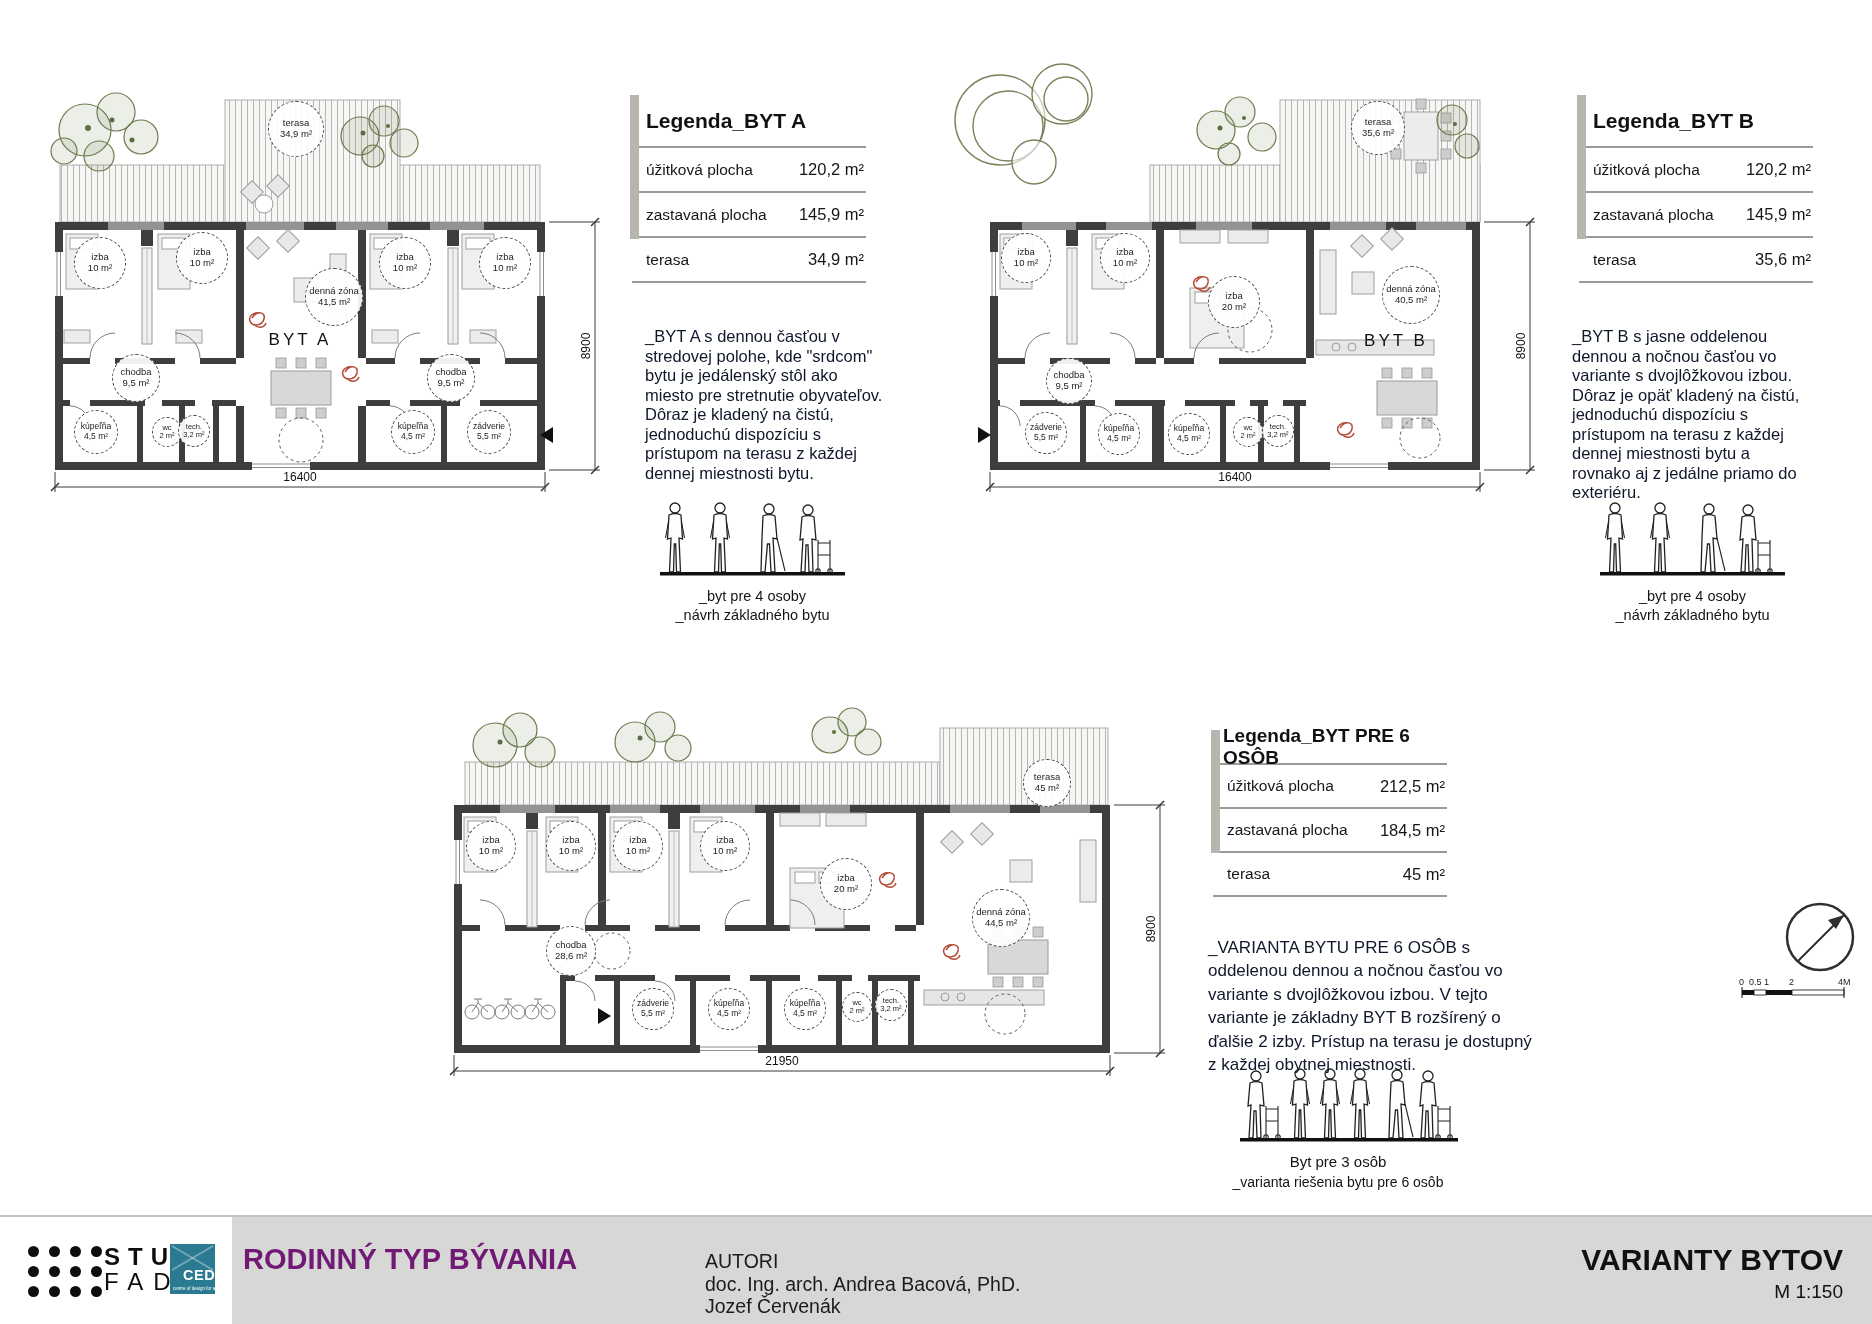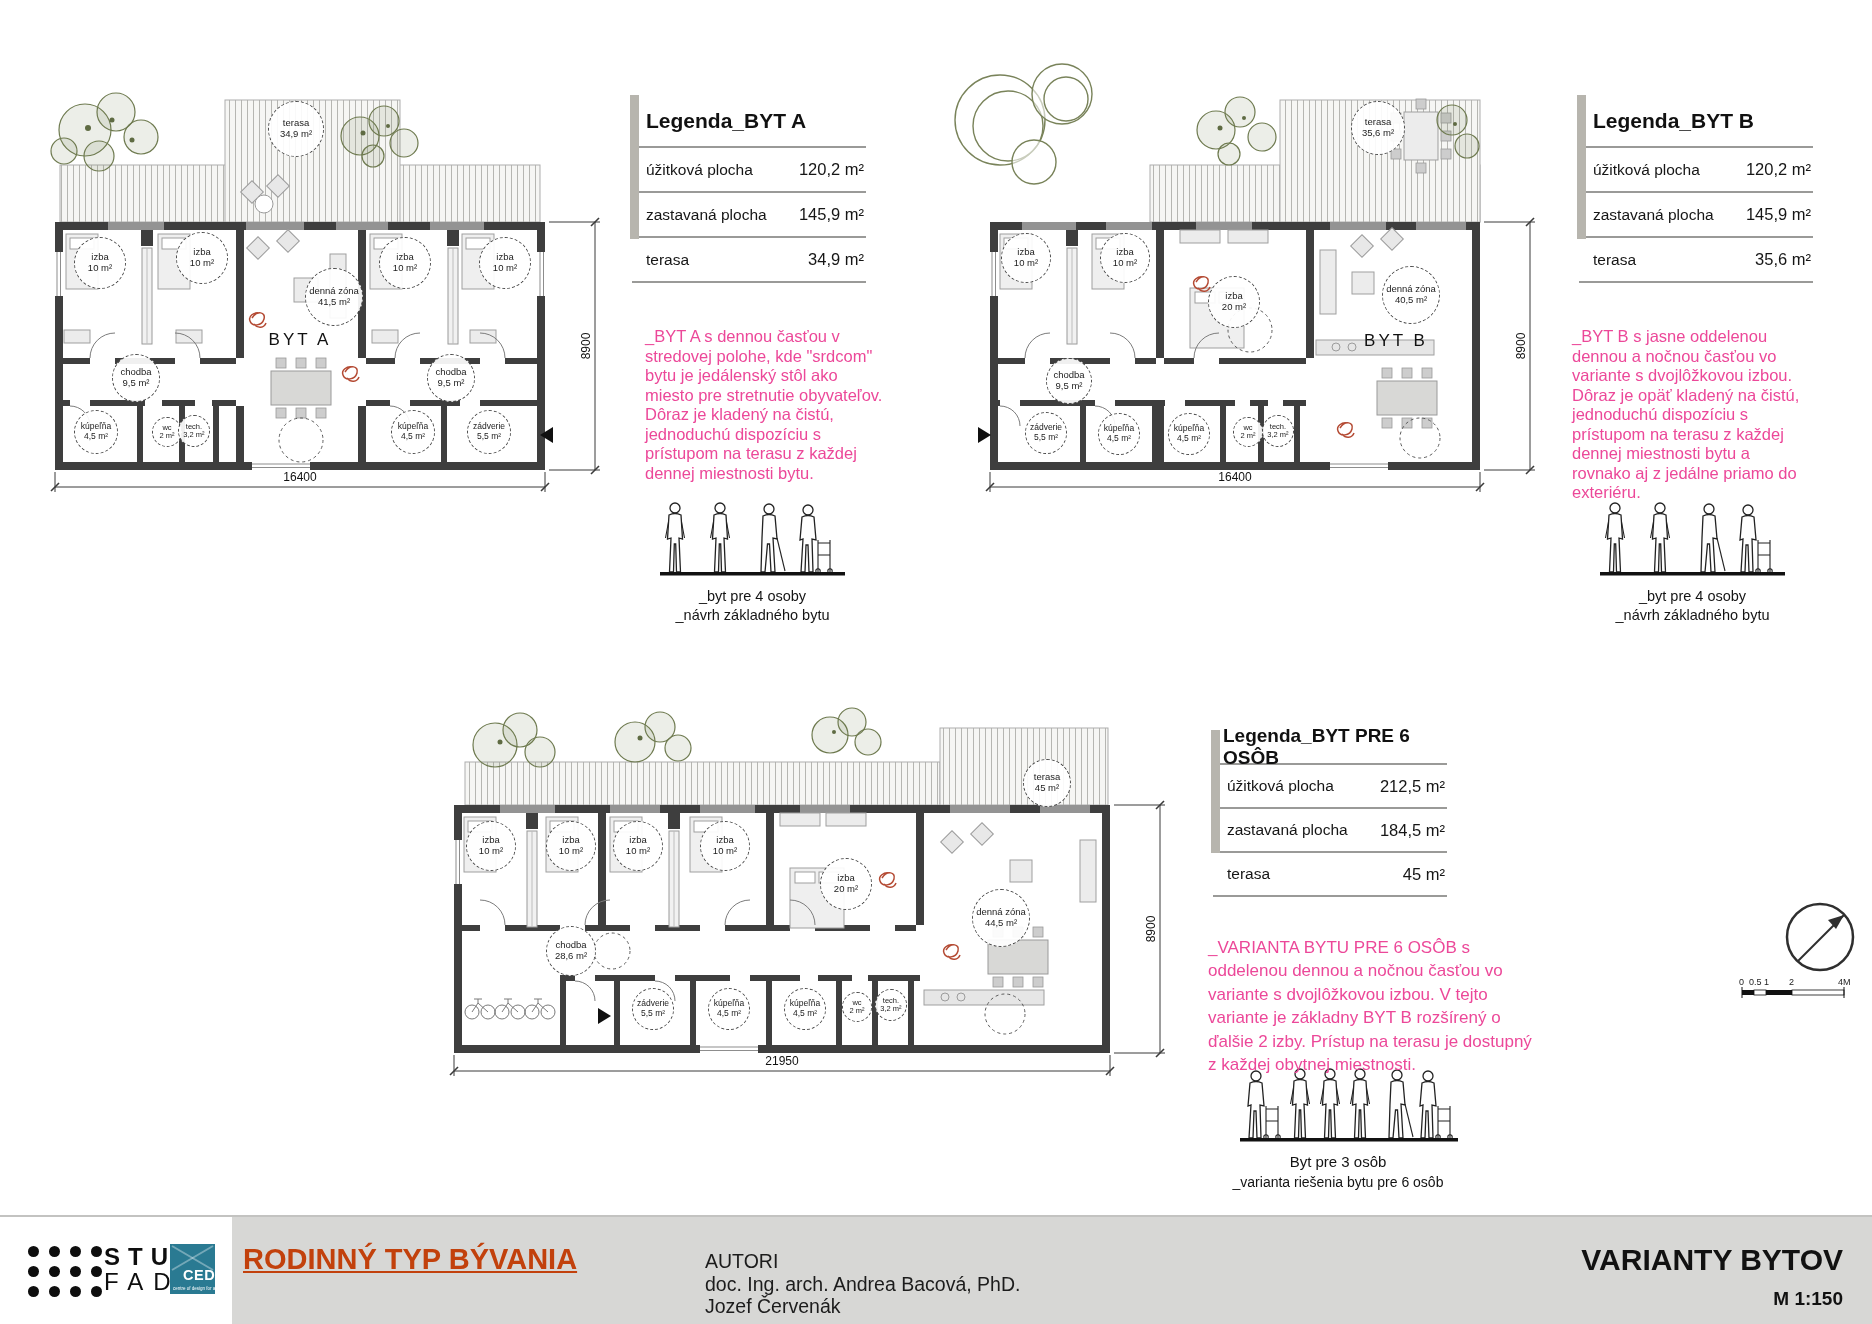--- a/index.html
+++ b/index.html
@@ -31,45 +31,45 @@
   .legend-bar{position:absolute;left:-2px;top:0;width:9px;height:144px;background:#b7b5ae;}
   .legend-title{height:53px;display:flex;align-items:center;padding-left:14px;
       border-bottom:2px solid #9a9a98;box-sizing:border-box;font-size:21px;font-weight:bold;color:#111;}
   .legend-row{height:45px;display:flex;align-items:center;justify-content:space-between;
       border-bottom:2px solid #9a9a98;padding:0 2px 0 14px;box-sizing:border-box;font-size:15.5px;}
   .legend-row .val{font-size:16.5px;}
   .legend-c .legend-title{height:35px;font-size:19px;padding-left:10px;}
   .legend-c .legend-row{height:44px;}
   .legend-c .legend-bar{height:123px;}
 
-  .desc{position:absolute;font-size:16.5px;line-height:19.5px;color:#ec4899;white-space:pre-line;}
+  .desc{position:absolute;font-size:16.5px;line-height:19.5px;color:#0f172a;white-space:pre-line;}
   .desc-c{font-size:17px;line-height:23.4px;}
 
   .cap{position:absolute;text-align:center;font-size:14.5px;color:#141414;}
 
   .sb-label{position:absolute;font-size:9px;color:#222;}
 
   
   .footer{position:absolute;left:0;top:1215px;width:1872px;height:109px;background:#d7d7d5;
       border-top:2px solid #c3c3c1;box-sizing:border-box;}
   .footer-left{position:absolute;left:0;top:0;width:232px;height:100%;background:#fff;}
   .dots{position:absolute;left:28px;top:29px;display:grid;grid-template-columns:repeat(4,11px);
       grid-gap:9px 10px;gap:9px 10px;}
   .dots span{width:11px;height:11px;border-radius:50%;background:#0e0e0e;display:block;}
   .stu-text{position:absolute;left:104px;top:27px;color:#0e0e0e;}
   .stu-text .stu{font-size:24px;font-weight:700;letter-spacing:8px;line-height:25px;}
   .stu-text .fad{font-size:24px;font-weight:400;letter-spacing:10px;line-height:25px;text-align:right;}
   .ceda{position:absolute;left:170px;top:27px;width:45px;height:50px;background:#2a7a92;color:#fff;}
   .ceda-name{position:absolute;bottom:11px;left:13px;font-weight:700;font-size:14.5px;letter-spacing:.5px;}
   .ceda-sub{position:absolute;bottom:3px;left:3px;font-size:4.5px;white-space:nowrap;}
-  .project-title{position:absolute;left:243px;top:26px;font-size:29px;font-weight:700;color:#c2410c;text-decoration:underline;}
+  .project-title{position:absolute;left:243px;top:26px;font-size:29px;font-weight:700;color:#701a75;}
   .authors{position:absolute;left:705px;top:33px;font-size:19.5px;line-height:22.5px;color:#1c1c1c;}
   .sheet-title-wrap{position:absolute;right:29px;top:26px;text-align:right;color:#111;}
   .sheet-title{font-size:30px;font-weight:700;}
-  .sheet-scale{font-size:19px;margin-top:11px;font-weight:700;}
+  .sheet-scale{font-size:19px;margin-top:4px;font-weight:400;}
 </style>
 </head>
 <body>
 
 <div class="sheet">
 
 <svg id="draw" width="1872" height="1324" viewBox="0 0 1872 1324">
   <defs>
     <pattern id="hatch" width="6" height="6" patternUnits="userSpaceOnUse">
       <rect width="6" height="6" fill="#f6f6f4"></rect>

